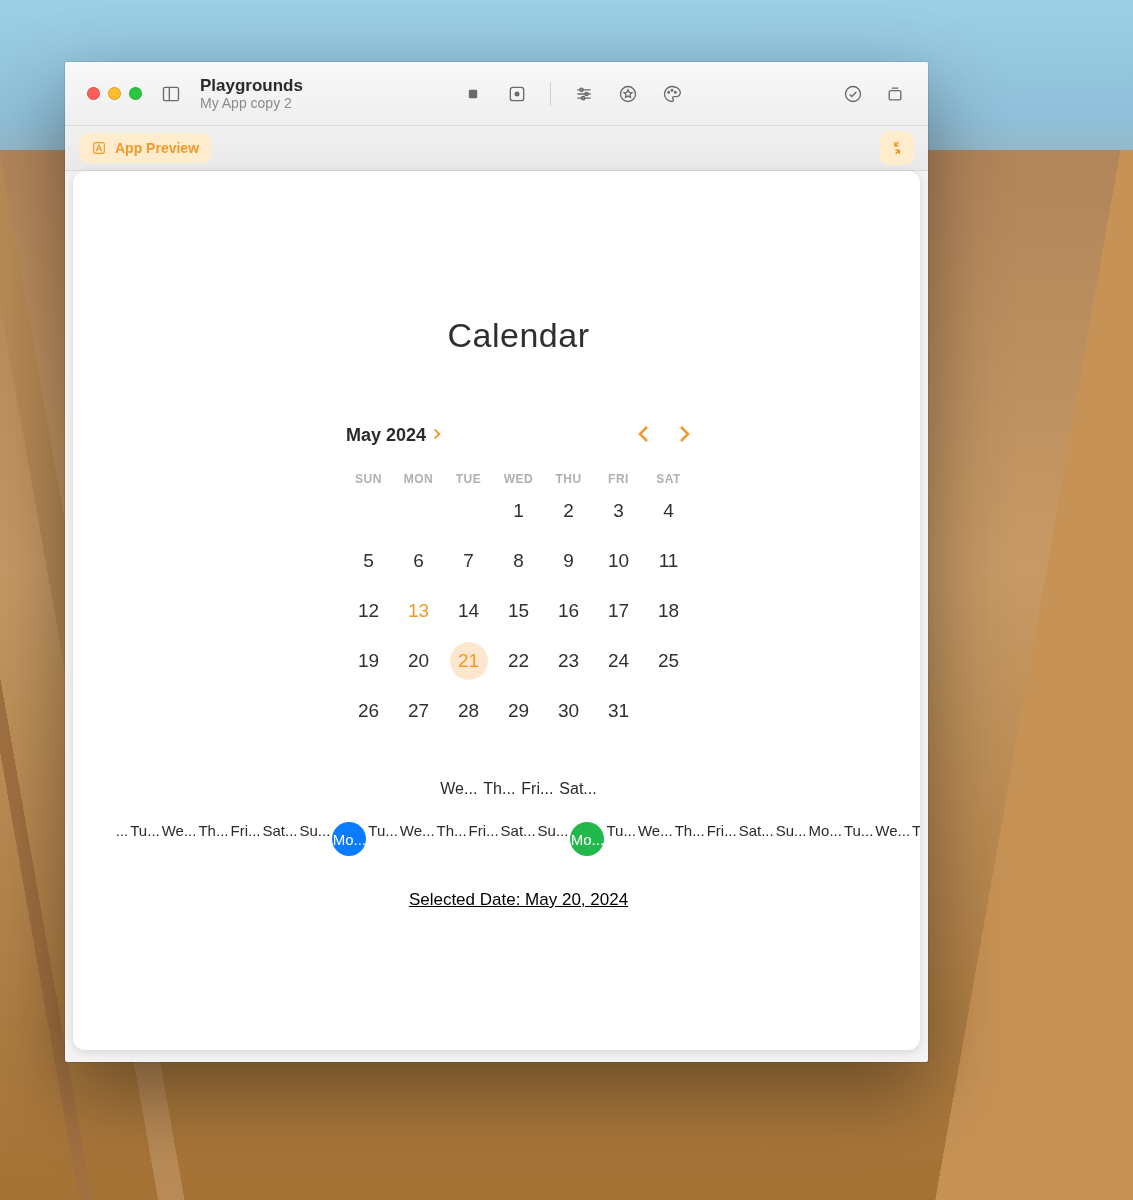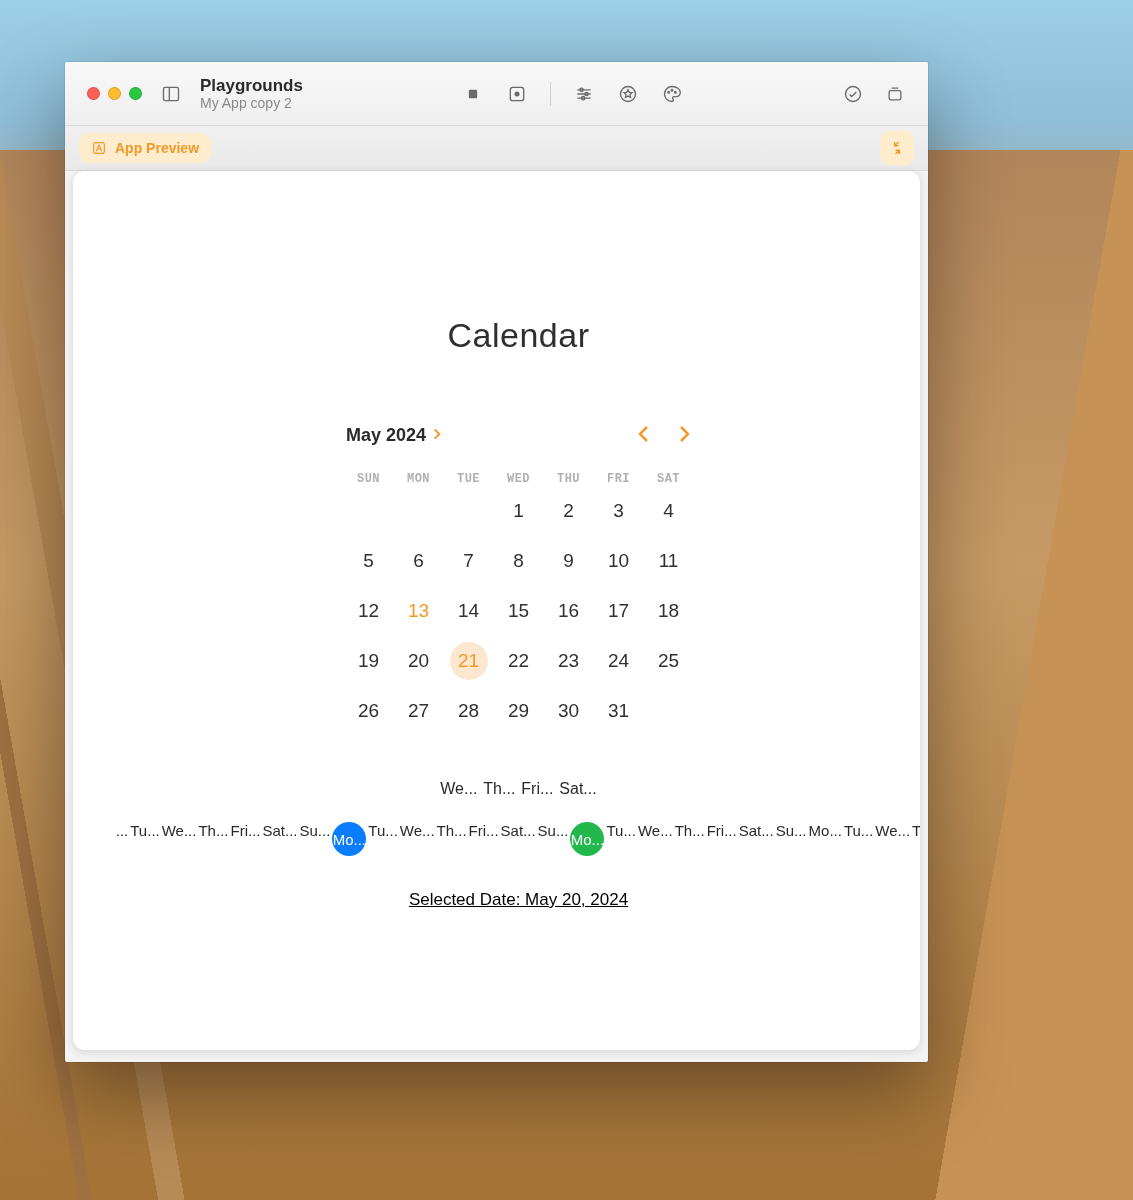--- a/index.html
+++ b/index.html
@@ -67,21 +67,21 @@
     .cal-wrap{ width:100%; display:flex; flex-direction:column; align-items:center; padding-top:145px;padding-left:44px; }
     .cal-title{ font-size:34px; font-weight:400; color:#2f2f2f; letter-spacing:.5px; }
     .cal-controls{ width:345px; margin-top:70px; display:flex; align-items:flex-start; justify-content:space-between; }
     .month-label{ display:flex; align-items:center; gap:6px; font-weight:700; font-size:18px; color:#2a2a2a;}
     .month-label .chev{color:#f09a2a;}
     .nav{display:flex;gap:26px;}
     .nav .arrow{color:#f09a2a;font-size:20px;cursor:pointer;}
     .arrow svg{width:14px;height:18px;stroke:#f09a2a;stroke-width:2.5;fill:none;}
     .month-label .chev svg{width:10px;height:14px;stroke:#f09a2a;stroke-width:2.5;fill:none;}
     .dow{width:350px;margin-top:24px;display:grid;grid-template-columns:repeat(7,1fr);text-align:center;
-      font-size:12px;font-weight:600;letter-spacing:.5px;color:#b0b0b0;font-family:Liberation Mono, monospace;}
+      font-size:12px;font-weight:600;letter-spacing:.5px;color:#b0b0b0;}
     .grid{width:350px;display:grid;grid-template-columns:repeat(7,1fr);text-align:center;}
     .cell{height:50px;display:flex;align-items:center;justify-content:center;font-size:19px;color:#303030;cursor:pointer;}
     .cell.empty{cursor:default;}
     .cell.today{color:#f09a2a;}
     .cell.selected{color:#f09a2a;}
     .cell.selected span{background:#fde8cf;border-radius:50%;width:38px;height:38px;display:flex;align-items:center;justify-content:center;}
     .strip0{margin-top:44px;display:flex;gap:6px;font-size:16px;color:#2a2a2a;}
     .strip1{margin-top:24px;width:100%;display:flex;justify-content:center;gap:2px;font-size:15px;color:#2a2a2a;white-space:nowrap;overflow:hidden;}
     .chip{width:36px;text-align:center;}
     .chip.blue span, .chip.green span{

